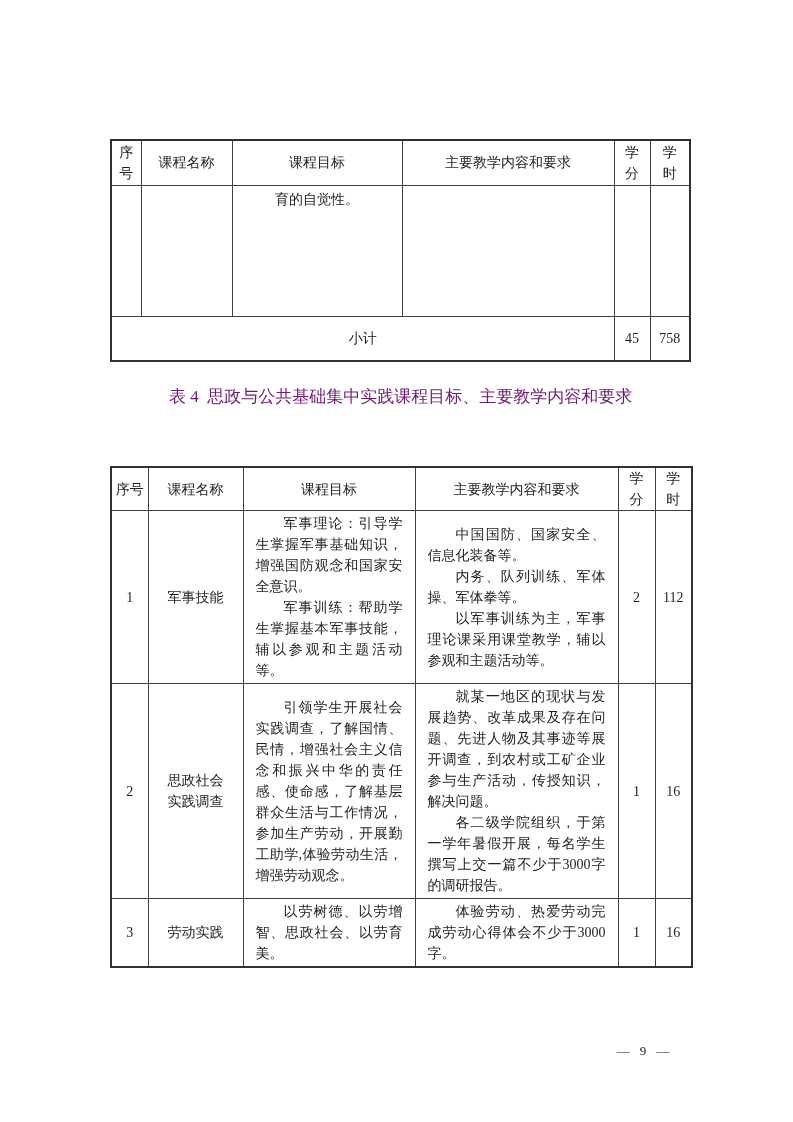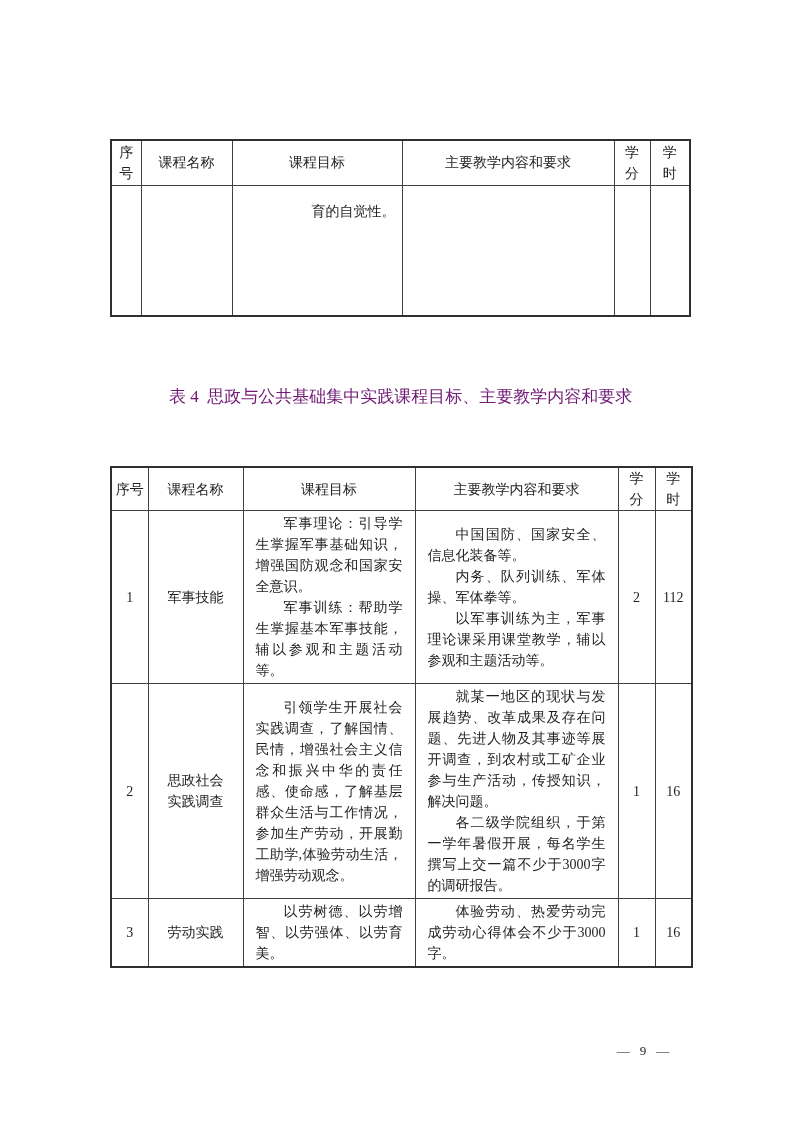--- a/index.html
+++ b/index.html
@@ -31,23 +31,23 @@
   table.doc-table { border: 2px solid #303030; }
   .preline { white-space: pre-line; }
   .text-cell {
     text-align: justify;
     text-justify: inter-character;
     padding: 2px 12px;
     vertical-align: middle;
   }
   .text-cell p { text-indent: 2em; margin: 0; }
   .cont-cell {
-    text-align: right;
+    text-align: center;
     vertical-align: top;
-    padding: 15px 6px;
+    padding: 3px 6px;
   }
   .caption {
     position: absolute;
     left: 110px;
     top: 385px;
     width: 581px;
     text-align: center;
     font-size: 17px;
     white-space: pre;
     color: #701a75;
@@ -102,20 +102,25 @@
 时</th>
     </tr>
     <tr class="body">
       <td></td>
       <td></td>
       <td class="cont-cell">育的自觉性。</td>
       <td></td>
       <td></td>
       <td></td>
     </tr>
+    <tr class="subtot">
+      <td colspan="4">小计</td>
+      <td>45</td>
+      <td>758</td>
+    </tr>
   </tbody>
     </table>
 
   <div class="caption">表 4  思政与公共基础集中实践课程目标、主要教学内容和要求</div>
 
   <table id="table2" class="doc-table">
     <colgroup>
       <col style="width:37px">
         <col style="width:95px">
         <col style="width:172px">
@@ -163,21 +168,21 @@
         <p>各二级学院组织，于第一学年暑假开展，每名学生撰写上交一篇不少于3000字的调研报告。</p>
       </td>
       <td>1</td>
       <td>16</td>
     </tr>
 
     <tr class="r3">
       <td>3</td>
       <td class="preline">劳动实践</td>
       <td class="text-cell">
-        <p>以劳树德、以劳增智、以劳强体、以劳育美。</p>
+        <p>以劳树德、以劳增智、思政社会、以劳育美。</p>
       </td>
       <td class="text-cell">
         <p>体验劳动、热爱劳动完成劳动心得体会不少于3000字。</p>
       </td>
       <td>1</td>
       <td>16</td>
     </tr>
 
   </tbody>
     </table>

